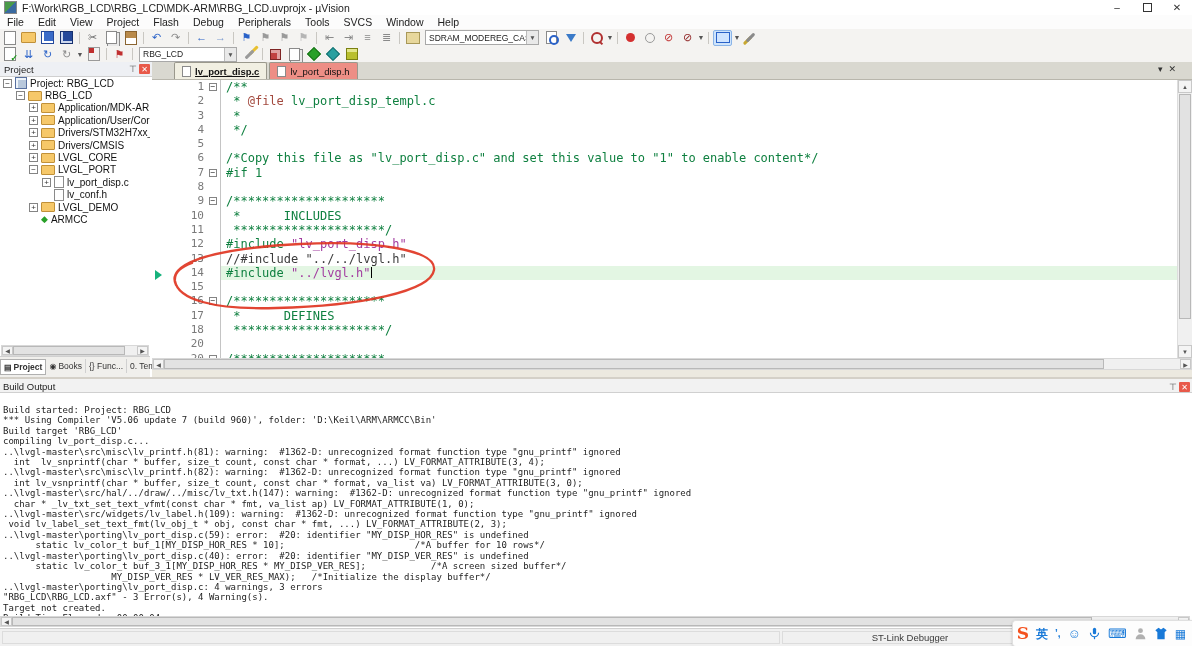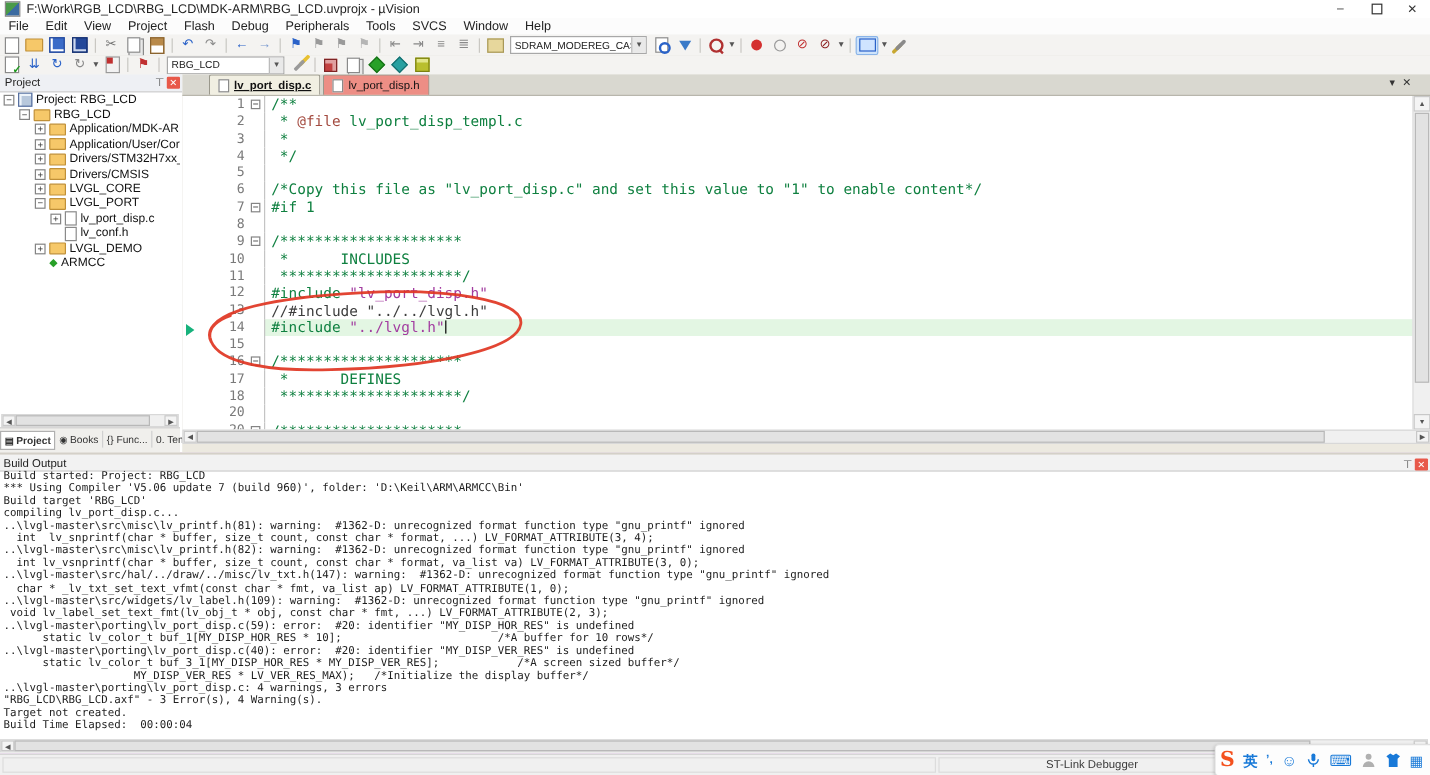--- a/index.html
+++ b/index.html
@@ -100,21 +100,21 @@
   
   #ed-vscroll{position:absolute;right:0;top:18px;width:14px;height:278px;background:#f0f0f0;border-left:1px solid #ddd;}
   #ed-vscroll .up{position:absolute;top:0;left:0;width:14px;height:13px;}
   #ed-vscroll .dn{position:absolute;bottom:0;left:0;width:14px;height:13px;}
   #ed-vthumb{position:absolute;left:1px;top:14px;width:12px;height:225px;background:#e2e2e2;border:1px solid #b8b8b8;box-sizing:border-box;}
   #ed-hscroll{position:absolute;left:0;top:296px;width:1040px;height:12px;}
   #ed-gap{position:absolute;left:0;top:308px;width:1040px;height:7px;background:#ece9e0;}
   
   #build-panel{position:absolute;left:0;top:377px;width:1192px;height:251px;background:#fff;border-top:2px solid #d4d0c8;box-sizing:border-box;}
   #build-header{height:13px;background:#f2f2f2;border-bottom:1px solid #d0d0d0;display:flex;align-items:flex-end;font-size:9.5px;color:#222;padding-left:3px;}
-  #build-lines{position:absolute;left:0;top:13px;width:1186px;height:224px;overflow:hidden;padding-left:3px;}
+  #build-lines{position:absolute;left:0;top:26px;width:1186px;height:224px;overflow:hidden;padding-left:3px;}
   .b-line{font-family:"DejaVu Sans Mono","Liberation Mono",monospace;font-size:9px;line-height:10.4px;color:#1d1d1d;white-space:pre;}
   #build-hscroll{position:absolute;left:0;bottom:1px;width:1190px;height:11px;}
   
   #statusbar{position:absolute;left:0;top:628px;width:1192px;height:18px;background:#f0f0f0;border-top:1px solid #d0d0d0;font-size:9.5px;color:#3a3a3a;}
   .sb-sect{position:absolute;top:2px;height:13px;border:1px solid #dcdcdc;box-sizing:border-box;display:flex;align-items:center;justify-content:center;}
   
   #ime{position:absolute;right:0;top:620px;height:25px;background:#fdfdfd;border:1px solid #e0e0e0;border-right:none;border-radius:4px 0 0 4px;box-shadow:0 1px 3px rgba(0,0,0,.2);display:flex;align-items:center;padding:0 6px 0 4px;gap:7px;z-index:100;}
   .ime-it{display:flex;align-items:center;justify-content:center;line-height:1;}
   
   #annotation{position:absolute;left:0;top:0;width:1192px;height:646px;pointer-events:none;z-index:60;}

